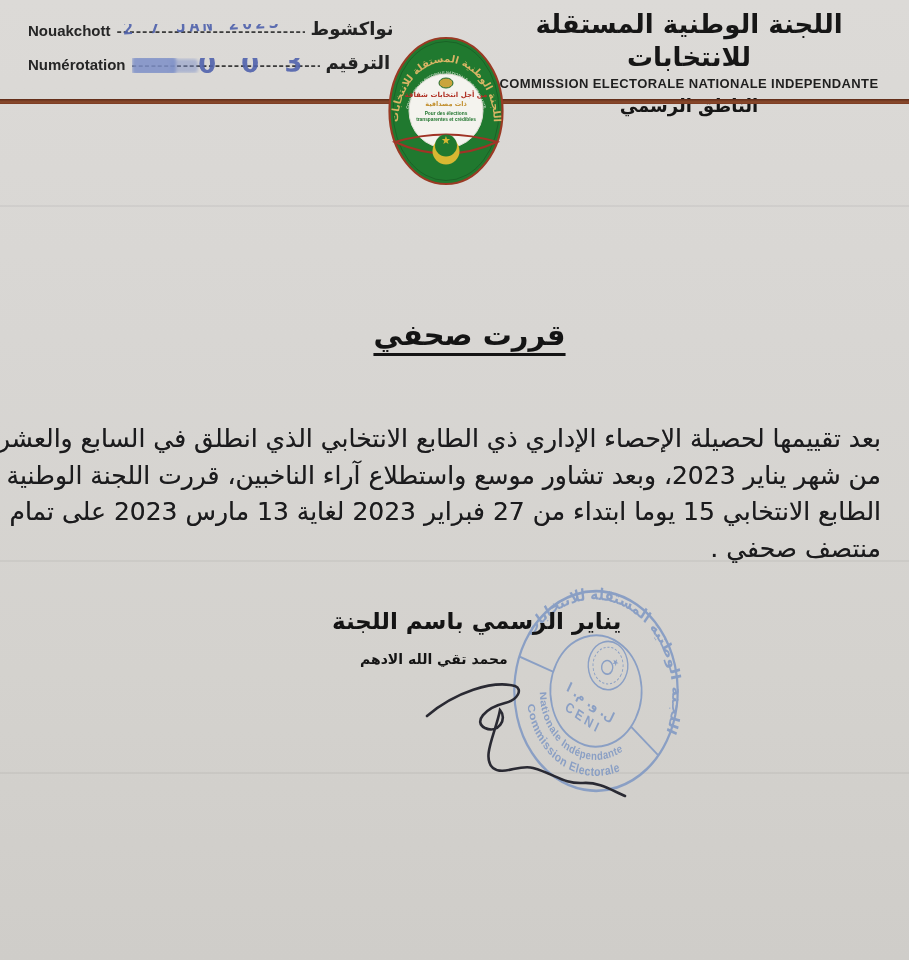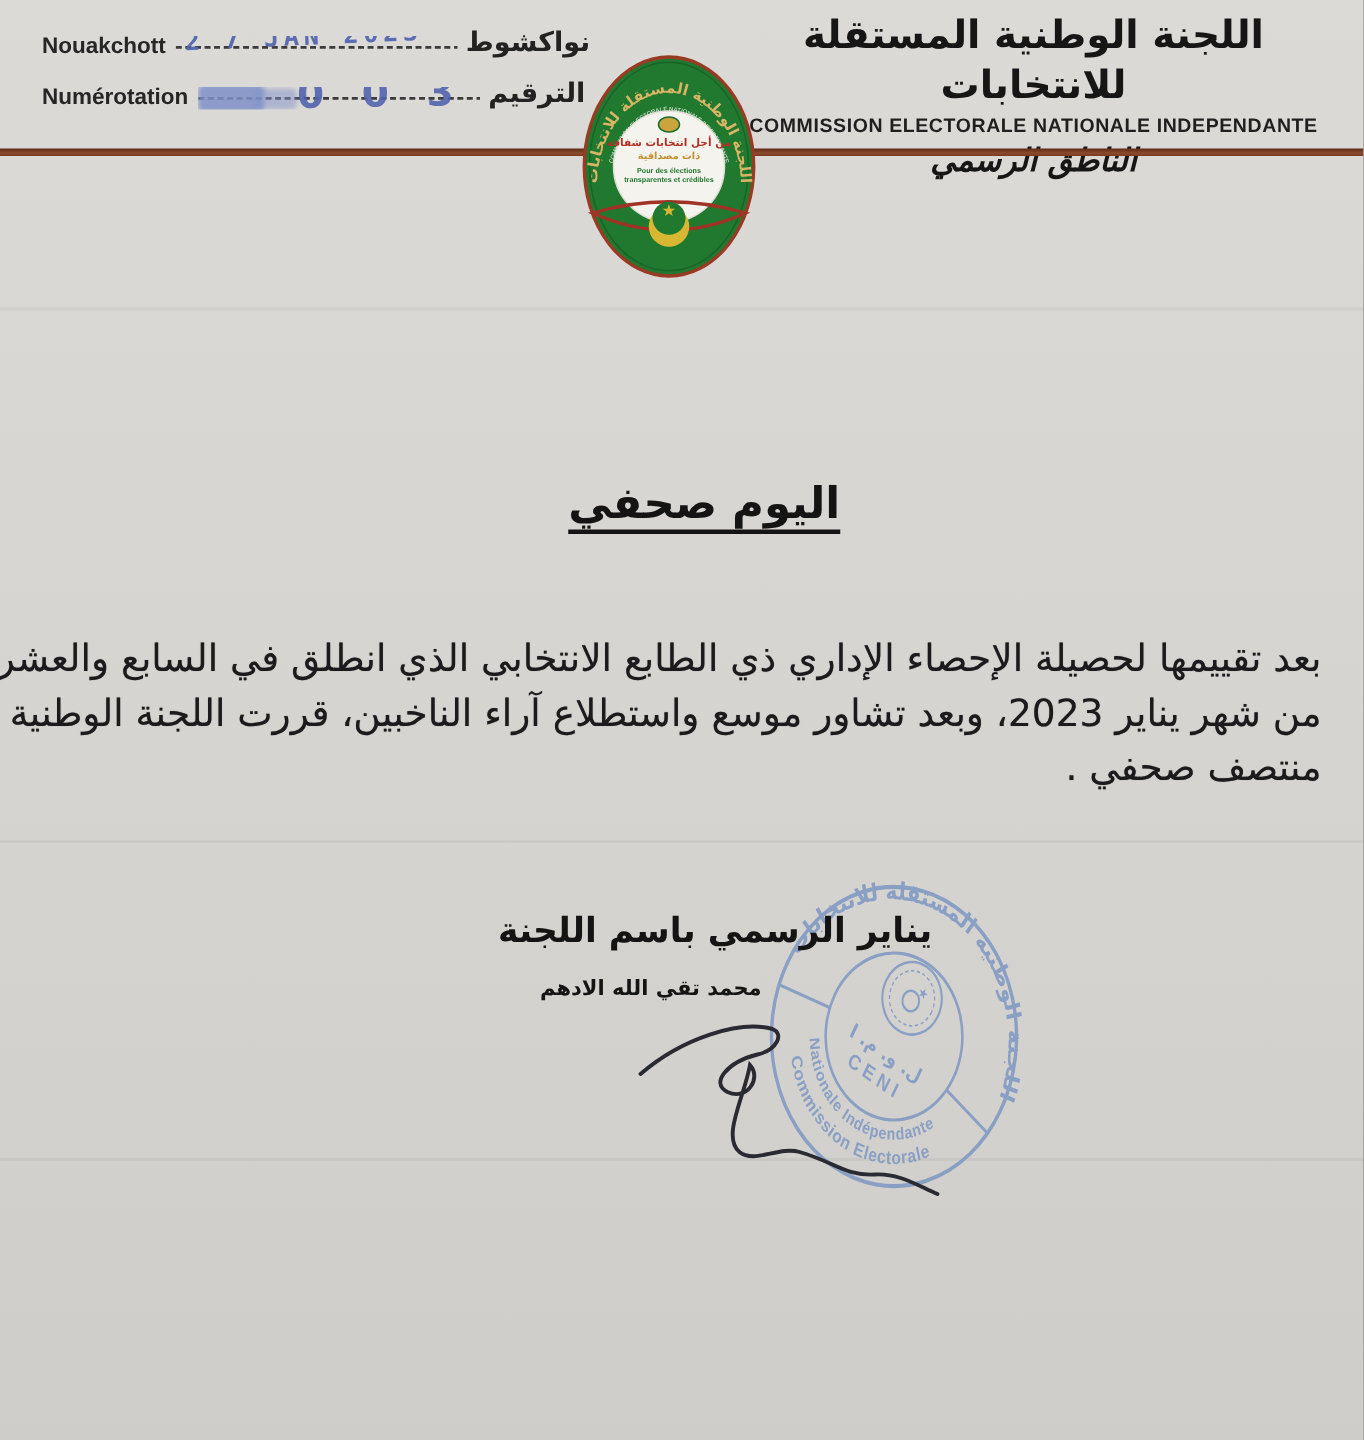--- a/index.html
+++ b/index.html
@@ -25,21 +25,21 @@
           letter-spacing:8px;color:#5163ad;transform:rotate(-1deg);opacity:.9;}
   .smudge{position:absolute;background:#7e90c8;border-radius:4px;filter:blur(1.6px);}
   .smudge.s1{left:0;top:-2px;width:44px;height:19px;opacity:.85;}
   .smudge.s2{left:38px;top:1px;width:28px;height:14px;opacity:.5;}
 
   
   .org-block{position:absolute;top:8px;right:8px;width:424px;text-align:center;}
   .org-ar{font-size:26px;font-weight:bold;color:#161616;line-height:1.25;}
   .org-fr{font-family:"Liberation Sans",sans-serif;font-weight:bold;font-size:13px;
           letter-spacing:.4px;color:#1f1f1f;margin-top:3px;}
-  .org-unit{font-size:21px;font-weight:bold;color:#161616;margin-top:4px;font-style:italic;}
+  .org-unit{font-size:18px;font-weight:bold;color:#161616;margin-top:4px;}
 
   .rule{position:absolute;top:99px;left:0;right:0;height:5px;
         background:linear-gradient(180deg,#5e2a17,#8a4a2c 60%,#7a3a22);}
 
   .logo{position:absolute;left:387px;top:36px;width:118px;height:150px;z-index:5;}
 
   
   .doc-title{position:absolute;top:318px;left:0;right:0;text-align:center;padding-left:30px;
         font-size:29px;font-weight:bold;color:#141414;
         text-decoration:underline;text-underline-offset:8px;text-decoration-thickness:2.5px;}
@@ -111,25 +111,26 @@
     <text x="59" y="79" font-size="4.8" font-weight="bold" fill="#20752e" text-anchor="middle" font-family="Liberation Sans, sans-serif">Pour des élections</text>
     <text x="59" y="85" font-size="4.8" font-weight="bold" fill="#20752e" text-anchor="middle" font-family="Liberation Sans, sans-serif">transparentes et crédibles</text>
     <path d="M 8,106 Q 59,91 110,106 Q 59,129 8,106 Z" fill="none" stroke="#a03326" stroke-width="2.2"></path>
     <g>
       <circle cx="59" cy="115" r="13.5" fill="#d8b832"></circle>
       <circle cx="59" cy="109.5" r="11" fill="#20792f"></circle>
       <text x="59" y="108" font-size="11" fill="#d8b832" text-anchor="middle">★</text>
     </g>
   </svg>
 
-  <div class="doc-title ar">اليوم صحفي</div>
+  <div class="doc-title ar">قررت صحفي</div>
 
   <div class="body-text">
     <div class="body-line ar">بعد تقييمها لحصيلة الإحصاء الإداري ذي الطابع الانتخابي الذي انطلق في السابع والعشرين</div>
     <div class="body-line ar">من شهر يناير 2023، وبعد تشاور موسع واستطلاع آراء الناخبين، قررت اللجنة الوطنية</div>
+    <div class="body-line ar">الطابع الانتخابي 15 يوما ابتداء من 27 فبراير 2023 لغاية 13 مارس 2023 على تمام</div>
     <div class="body-line ar">منتصف صحفي .</div>
   </div>
 
   <div class="sig-role ar">يناير الرسمي باسم اللجنة</div>
   <div class="sig-name ar">محمد تقي الله الادهم</div>
 
   <svg class="stamp" viewBox="0 0 200 200" preserveAspectRatio="none">
     <g transform="rotate(30 100 100)" fill="#7e97c3" stroke="none">
       <circle cx="100" cy="100" r="95" fill="none" stroke="#7e97c3" stroke-width="2.6"></circle>
       <circle cx="100" cy="100" r="53" fill="none" stroke="#7e97c3" stroke-width="2"></circle>

